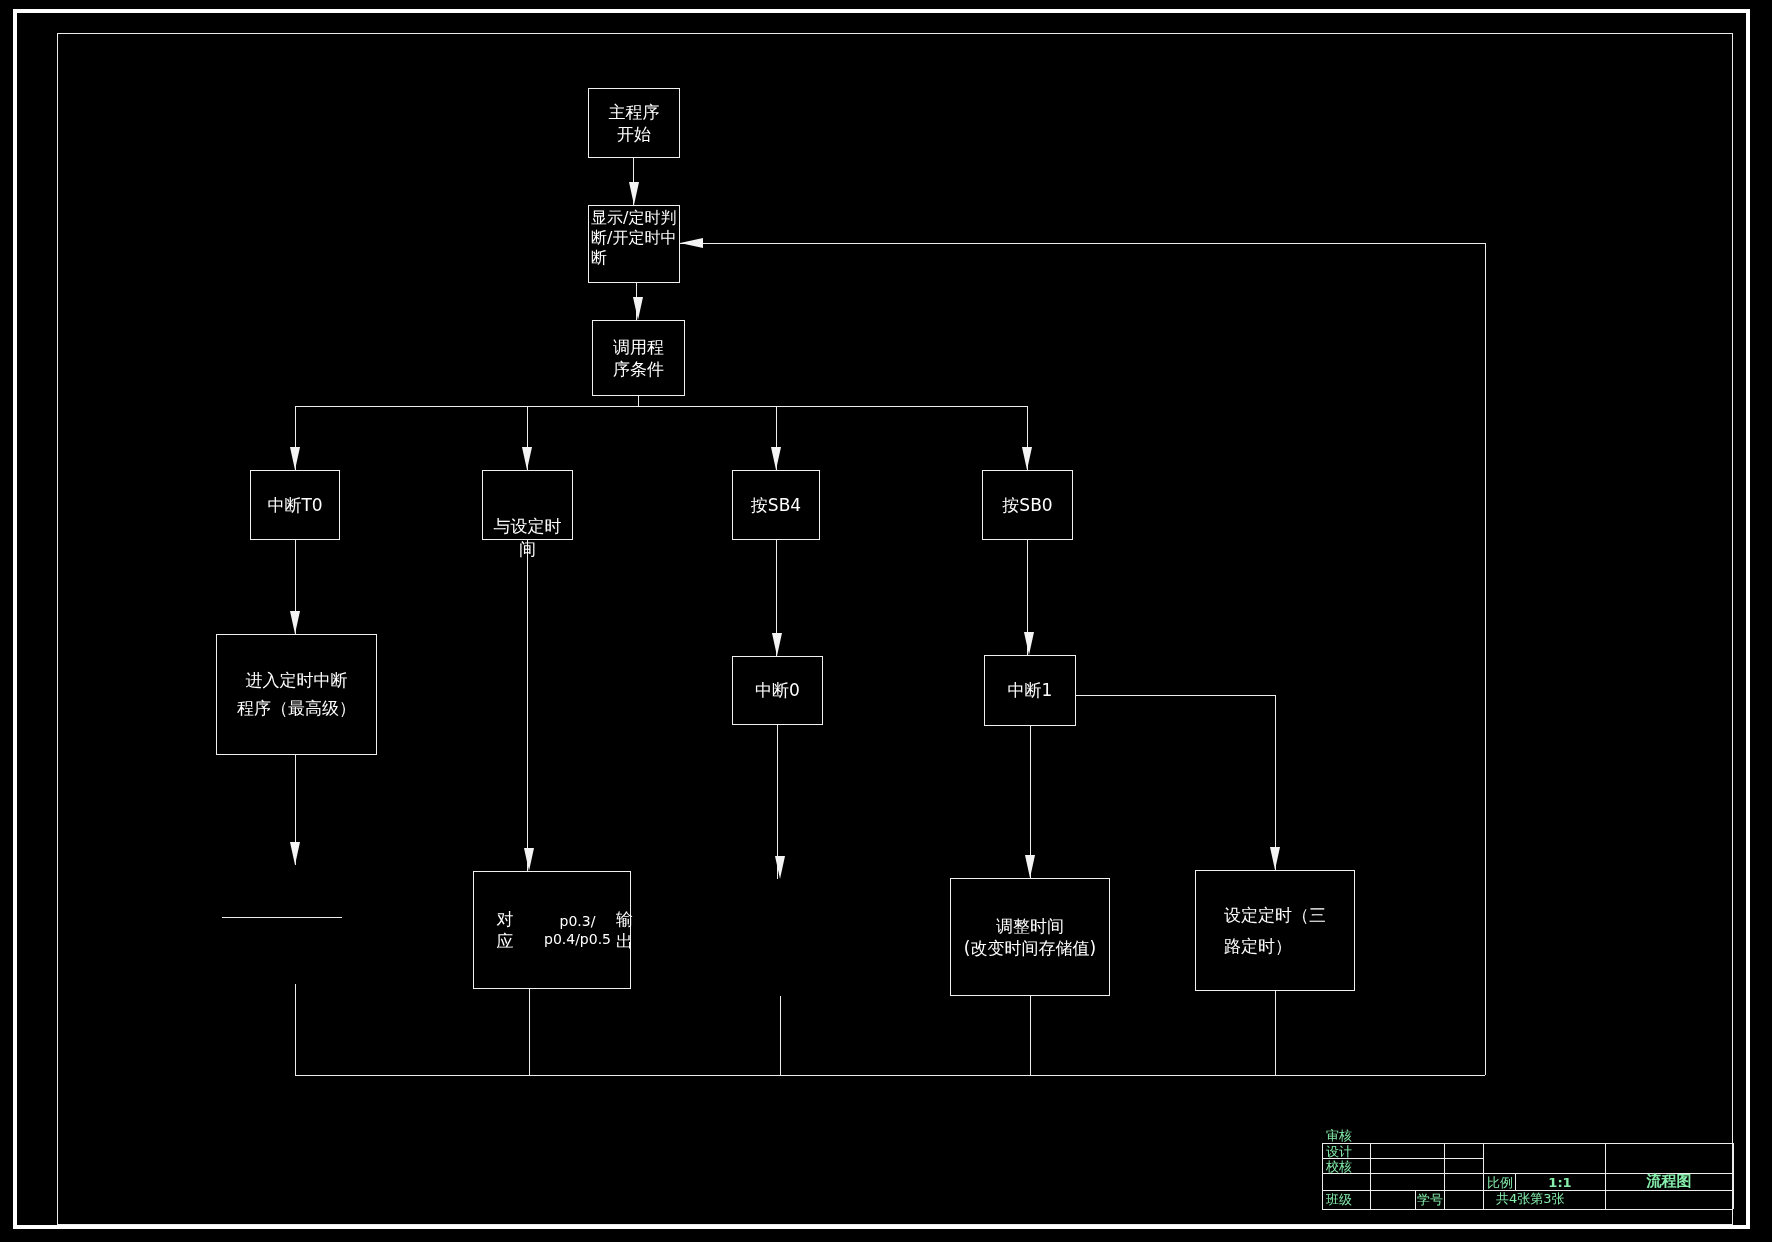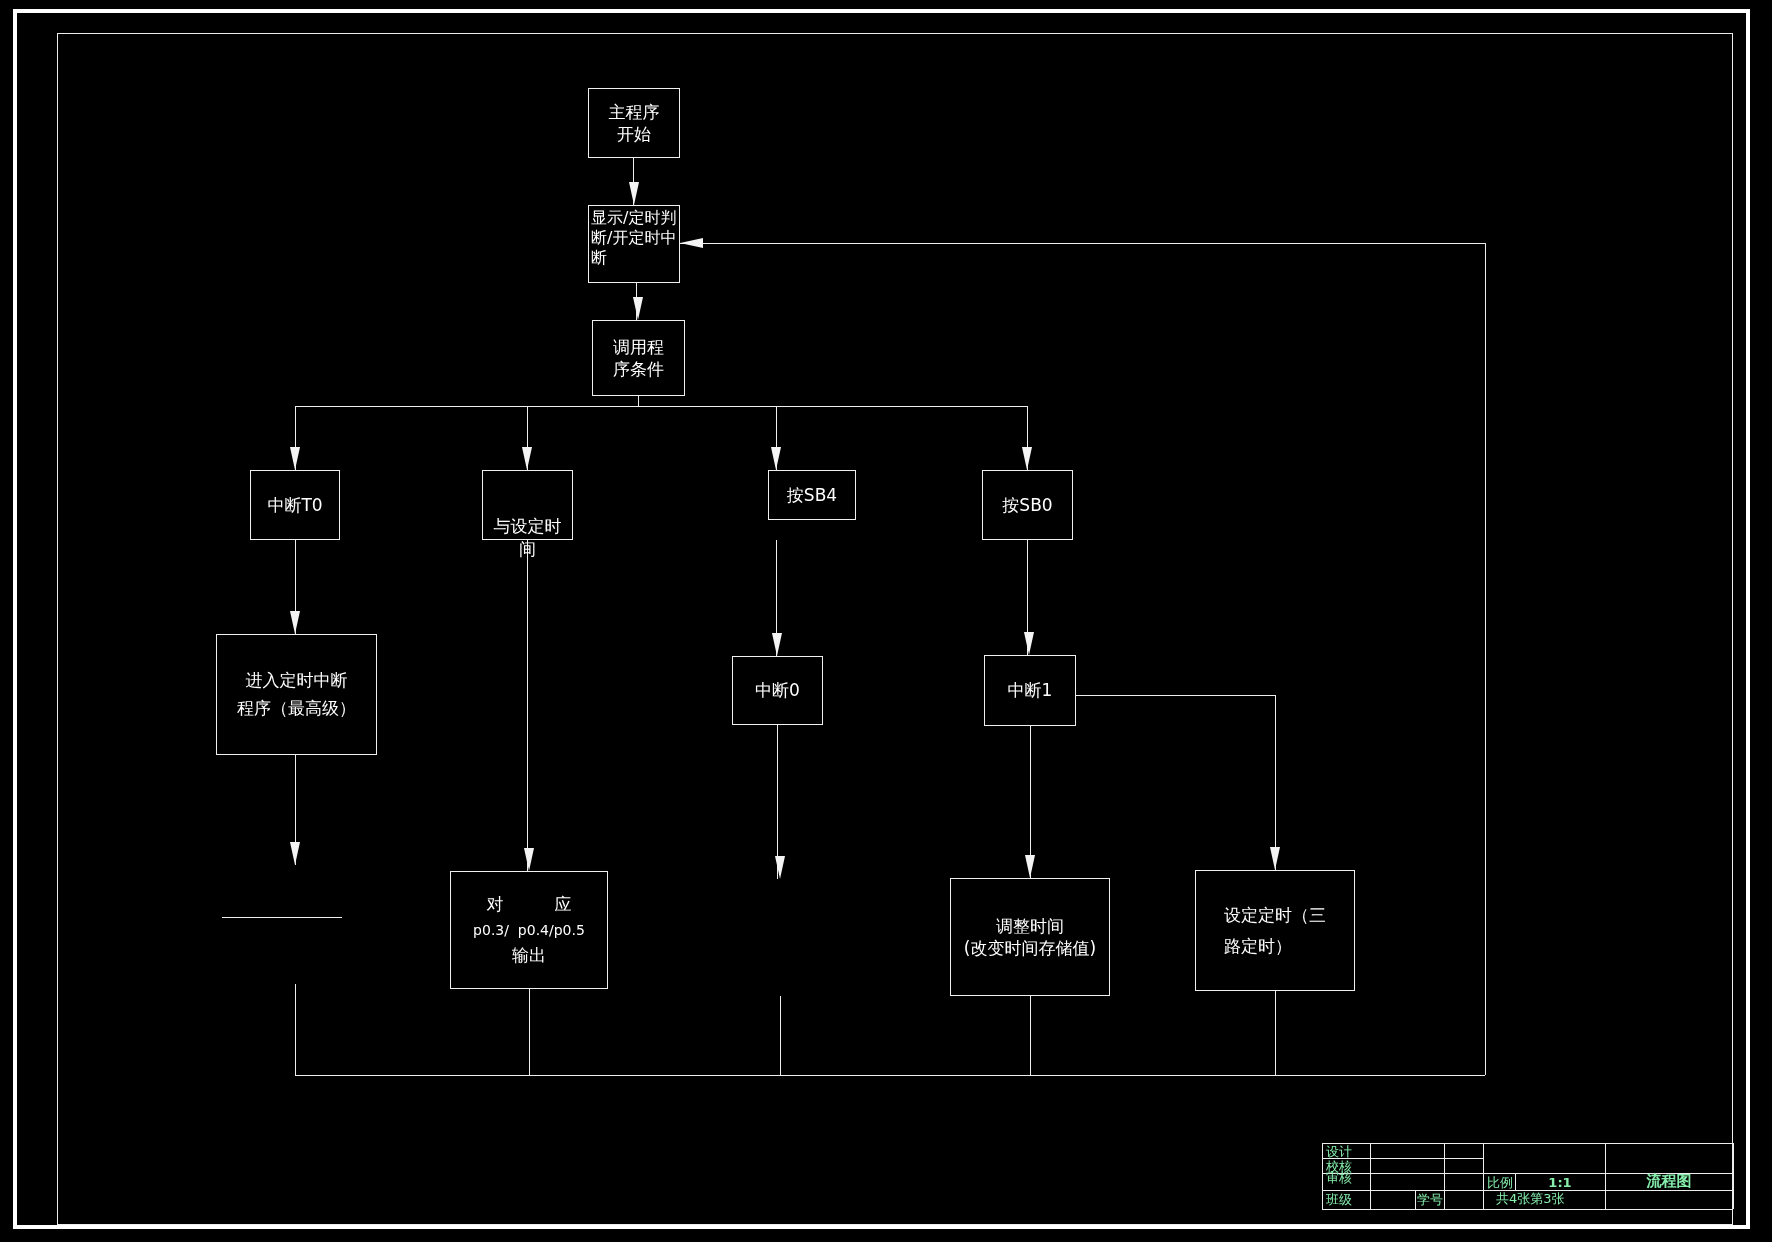--- a/index.html
+++ b/index.html
@@ -20,21 +20,21 @@
         display:flex;align-items:center;justify-content:center;text-align:center;
         font-size:17px;line-height:1.32;color:#fff;}
   .node span{white-space:pre-wrap;}
   .n-display{align-items:flex-start;justify-content:flex-start;text-align:left;
              font-size:16px;padding:2px 0 0 2px;line-height:1.25;}
   .n-wst{align-items:flex-end;}
   .n-wst span{transform:translateY(21px);}
   .n-enter{font-size:17px;line-height:1.6;}
   .n-carry{justify-content:flex-start;text-align:left;padding-left:24px;
            font-size:16px;line-height:1.7;}
-  .n-output{flex-direction:column;gap:5px;}
+  .n-output{flex-direction:row;gap:5px;margin-left:23px;}
   .n-output .sub{font-size:14px;}
   .n-convert{line-height:1.75;}
   .n-adjust span{white-space:pre;}
   .n-timer{line-height:1.8;text-align:left;}
   .main-title{position:absolute;left:828px;top:1092px;width:380px;font-size:45px;
               letter-spacing:1px;white-space:nowrap;color:#fff;}
   .tb-text{position:absolute;font-size:13px;line-height:15px;color:#86efac;white-space:nowrap;}
   .tb-center{transform:translateX(-50%);font-weight:bold;}
 </style>
 </head>
@@ -118,21 +118,21 @@
 
   <div class="node" style="left:250px;top:470px;width:90px;height:70px">
     <span>中断T0</span>
   </div>
 
   <div class="node n-wst" style="left:482px;top:470px;width:91px;height:70px">
     <span>与设定时
 间</span>
   </div>
 
-  <div class="node" style="left:768px;top:470px;width:88px;height:50px">
+  <div class="node" style="left:732px;top:470px;width:88px;height:70px">
     <span>按SB4</span>
   </div>
 
   <div class="node" style="left:982px;top:470px;width:91px;height:70px">
     <span>按SB0</span>
   </div>
 
   <div class="node n-enter" style="left:216px;top:634px;width:161px;height:121px">
     <span>进入定时中断
 程序（最高级）</span>
@@ -160,20 +160,20 @@
   </div>
 
   <div class="node n-adjust" style="left:950px;top:878px;width:160px;height:118px">
     <span>调整时间
 (改变时间存储值)</span>
   </div>
 
 
   <span class="tb-text" style="left:1326px;top:1144px">设计</span>
   <span class="tb-text" style="left:1326px;top:1159px">校核</span>
-  <span class="tb-text" style="left:1326px;top:1170px">审核</span>
+  <span class="tb-text" style="left:1326px;top:1128px">审核</span>
   <span class="tb-text" style="left:1326px;top:1192px">班级</span>
   <span class="tb-text" style="left:1417px;top:1192px">学号</span>
   <span class="tb-text" style="left:1487px;top:1175px">比例</span>
   <span class="tb-text tb-center" style="left:1560px;top:1175px">1:1</span>
   <span class="tb-text tb-center" style="left:1669px;top:1174px;font-size:15px">流程图</span>
   <span class="tb-text" style="left:1496px;top:1191px">共4张第3张</span>
 </div>
 
 </body></html>

